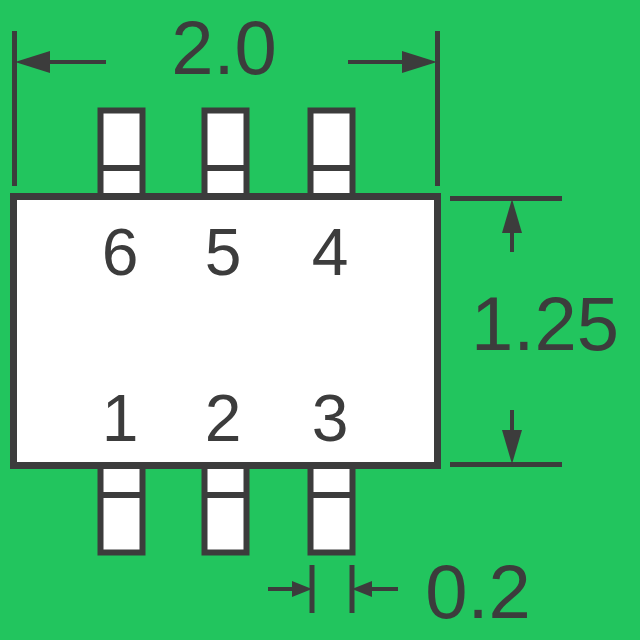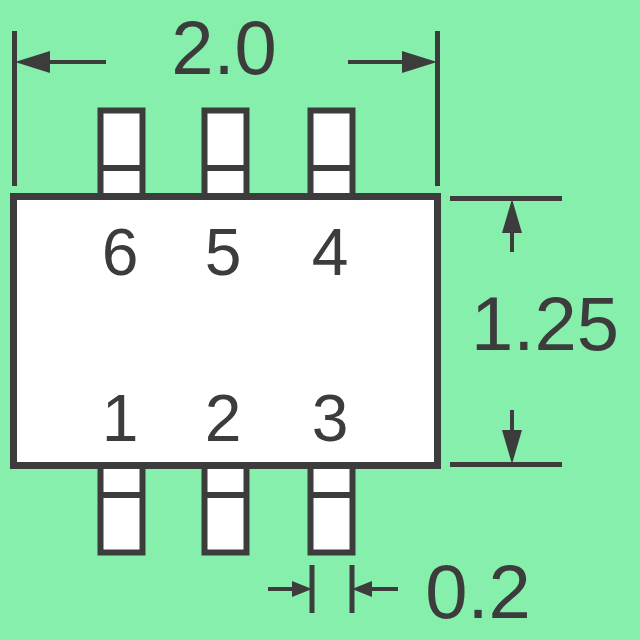--- a/index.html
+++ b/index.html
@@ -10,21 +10,21 @@
   body {
     width: 640px;
     height: 640px;
     font-family: "Liberation Sans", sans-serif;
     overflow: hidden;
   }
   #stage {
     position: relative;
     width: 640px;
     height: 640px;
-    background: #86efac;
+    background: #22c55e;
   }
   svg.drawing {
     position: absolute;
     left: 0;
     top: 0;
     width: 640px;
     height: 640px;
     display: block;
   }
   .dim-text {

